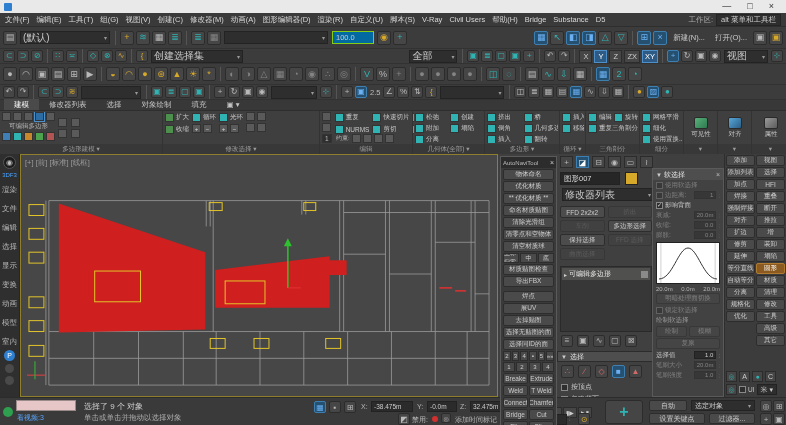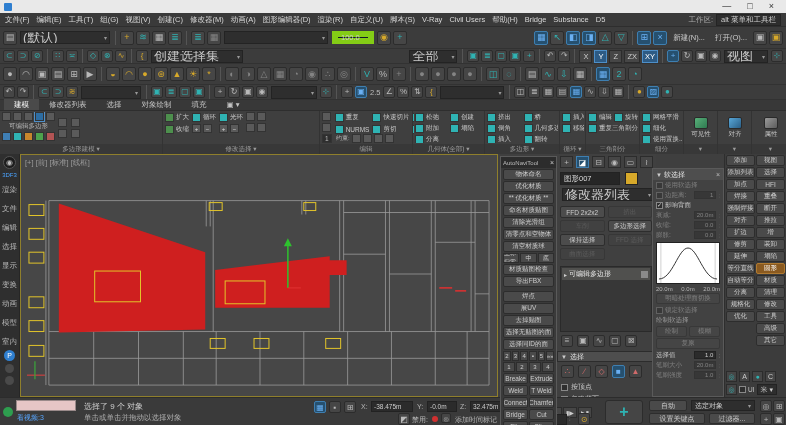--- a/index.html
+++ b/index.html
@@ -20,23 +20,23 @@
   .wsval{font-size:7.5px;color:#ccc;background:#2e2e2e;border:1px solid #242424;padding:0 4px;margin-left:3px;white-space:nowrap}
 
   
   .tb{position:absolute;left:0;width:786px;background:#3c3c3c;border-bottom:1px solid #323232;display:flex;align-items:center;padding:0 2px;overflow:hidden}
   .ic{display:inline-flex;align-items:center;justify-content:center;width:14px;height:14px;border:1px solid #2c2c2c;background:#464646;border-radius:2px;font-size:9px;line-height:1;margin:0 1px;flex:none}
   .ic.act{background:#26506f;border-color:#3e7fb1}
   .tb.small .ic{width:12px;height:12px;font-size:8px}
   .tsep{width:1px;height:14px;background:#2a2a2a;border-right:1px solid #555;margin:0 3px;flex:none}
   .tspace{flex:1}
   .dd{display:inline-flex;align-items:center;height:13px;background:#2e2e2e;border:1px solid #232323;margin:0 2px;padding:0 2px;flex:none;overflow:hidden}
-  .ddt{font-size:13px;color:#c8c8c8;white-space:nowrap;overflow:hidden;flex:1}
+  .ddt{font-size:10px;color:#c8c8c8;white-space:nowrap;overflow:hidden;flex:1}
   .dda{font-size:6px;color:#999;margin-left:2px}
-  .tfield{display:inline-flex;align-items:center;height:13px;background:#0f172a;border:6px solid #84cc16;font-size:7.5px;color:#ccc;padding:0 3px;margin:0 2px;flex:none}
+  .tfield{display:inline-flex;align-items:center;height:13px;background:#0369a1;border:1px solid #84cc16;font-size:7.5px;color:#ccc;padding:0 3px;margin:0 2px;flex:none}
   .tbtn{font-size:7.5px;color:#ccc;margin:0 5px;white-space:nowrap;flex:none}
   .tlbl{font-size:7.5px;color:#bbb;margin:0 2px;flex:none}
   .axc{display:inline-flex;align-items:center;justify-content:center;min-width:13px;height:13px;padding:0 2px;border:1px solid #2c2c2c;background:#464646;font-size:7.5px;color:#ccc;margin:0 1px;flex:none}
   .axc.act{background:#2d5b85;border-color:#4d8fc9;color:#fff}
 
   
   .rtabs{position:absolute;left:0;top:100px;width:786px;height:11px;background:#383838;display:flex;align-items:flex-end;padding-left:4px;border-bottom:1px solid #2e2e2e}
   .rtab{font-size:7.5px;color:#c5c5c5;padding:0 10px;height:11px;line-height:11px}
   .rtab.act{background:#4a4a4a;color:#fff}
   .ribbon{position:absolute;left:0;top:111px;width:786px;height:43px;background:#3f3f3f;display:flex;overflow:hidden}

